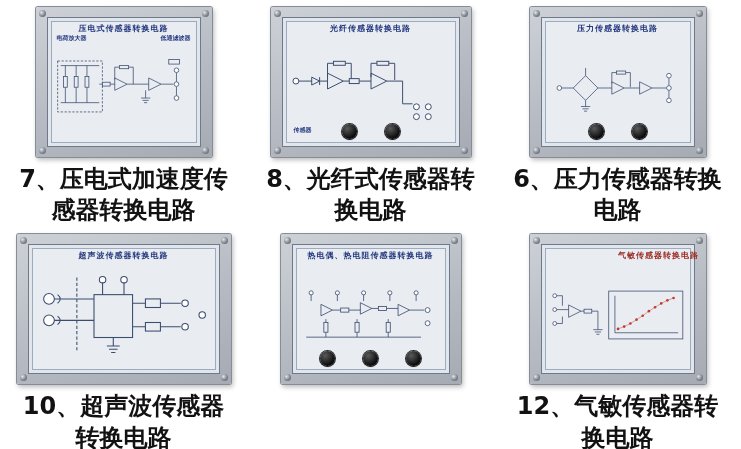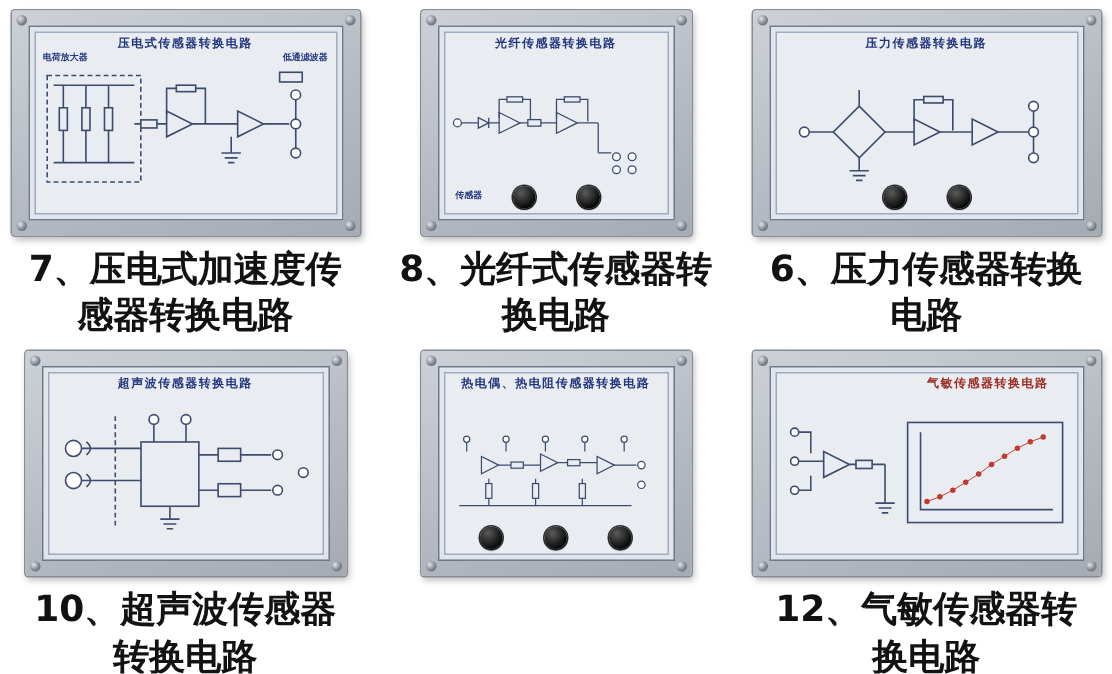--- a/index.html
+++ b/index.html
@@ -4,21 +4,21 @@
 <style>
   html,body{margin:0;padding:0;background:#ffffff;}
   body{font-family:"DejaVu Sans","Liberation Sans",sans-serif;}
   .sheet{width:741px;height:449px;background:#ffffff;box-sizing:border-box;
          display:grid;grid-template-columns:repeat(3,247px);row-gap:8px;padding-top:7px;}
   .cell{display:flex;flex-direction:column;align-items:center;}
   
   .panel{position:relative;height:150px;border-radius:2px;
          background:linear-gradient(160deg,#cdd1d7 0%,#b6bbc3 55%,#a6abb3 100%);
          box-shadow:0 0 0 1px #878d97,1.5px 2.5px 5px rgba(0,0,0,.28);}
-  .p1,.p3,.p6{width:232px}.p2{width:180px}.p4{width:214px}.p5{width:180px}
+  .p1,.p3,.p6{width:176px}.p2{width:200px}.p4{width:214px}.p5{width:180px}
   .screw{position:absolute;width:7px;height:7px;border-radius:50%;
          background:radial-gradient(circle at 35% 35%,#e2e5e9,#80868f 55%,#545962);}
   .s-tl{top:3px;left:3px}.s-tr{top:3px;right:3px}.s-bl{bottom:3px;left:3px}.s-br{bottom:3px;right:3px}
   .inner{position:absolute;left:11px;right:11px;top:10px;bottom:10px;background:#e9edf2;
          border:1px solid #6f7989;
          box-shadow:inset 0 0 0 3px #e1e6ec, inset 0 0 0 4px #9dabbe;}
   .panel-title{position:absolute;top:5px;left:0;width:100%;text-align:center;
          font-size:8px;font-weight:bold;color:#23377e;letter-spacing:1px;white-space:nowrap;overflow:hidden;}
   .p6 .panel-title{color:#9c2b23;margin-left:41px;}
   .schematic{position:absolute;left:5px;top:17px;width:calc(100% - 10px);height:calc(100% - 22px);}

